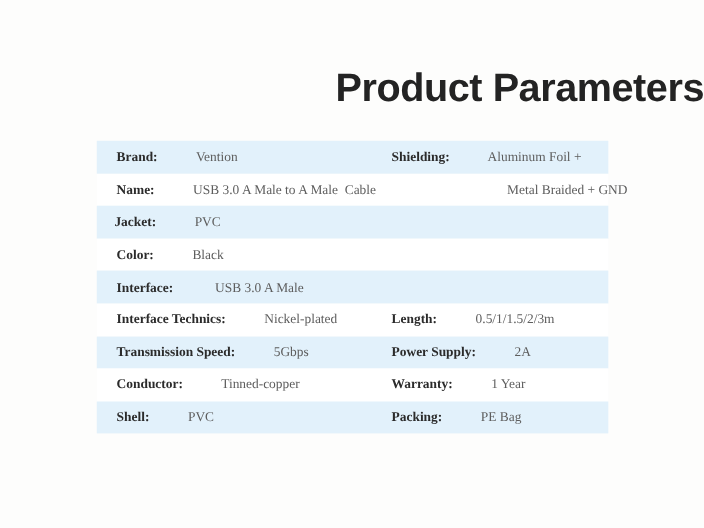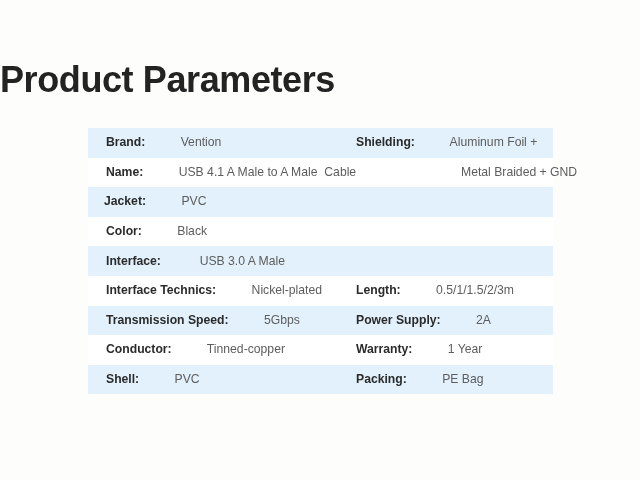--- a/index.html
+++ b/index.html
@@ -17,39 +17,40 @@
     position: relative;
     width: 640px;
     height: 480px;
     background: #fdfdfc;
   }
   .page-title {
     position: absolute;
     top: 58px;
     left: 0;
     width: 640px;
-    text-align: left;
+    text-align: right;
     font-size: 36px;
     font-weight: bold;
     color: #232323;
     letter-spacing: -0.4px;
     line-height: 44px;
   }
   .spec-table {
     position: absolute;
     left: 88px;
     top: 128px;
     width: 465px;
   }
   .spec-row {
     display: flex;
     width: 100%;
     height: 29.6px;
     align-items: center;
     background: #ffffff;
+    font-family: Liberation Serif, serif;
   }
   .spec-row.alt {
     background: #e2f1fb;
   }
   .spec-cell {
     display: flex;
     align-items: baseline;
     box-sizing: border-box;
     font-size: 12.2px;
     line-height: 15px;
@@ -81,21 +82,21 @@
 <div class="page">
 
   <div class="page-title">Product Parameters</div>
 
   <div class="spec-table">
       <div class="spec-row alt">
         <div class="spec-cell left"><span class="spec-label">Brand:</span><span class="spec-value"> Vention</span></div>
         <div class="spec-cell right"><span class="spec-label">Shielding:</span><span class="spec-value"> Aluminum Foil +</span></div>
       </div>
       <div class="spec-row">
-        <div class="spec-cell left"><span class="spec-label">Name:</span><span class="spec-value"> USB 4.1 A Male to A Male  Cable</span></div>
+        <div class="spec-cell left"><span class="spec-label">Name:</span><span class="spec-value"> USB 3.0 A Male to A Male  Cable</span></div>
         <div class="spec-cell right indented"><span class="spec-label"></span><span class="spec-value">Metal Braided + GND</span></div>
       </div>
       <div class="spec-row alt">
         <div class="spec-cell right"><span class="spec-label">Jacket:</span><span class="spec-value"> PVC</span></div>
       </div>
       <div class="spec-row">
         <div class="spec-cell left"><span class="spec-label">Color:</span><span class="spec-value"> Black</span></div>
       </div>
       <div class="spec-row alt">
         <div class="spec-cell left"><span class="spec-label">Interface:</span><span class="spec-value">  USB 3.0 A Male</span></div>

